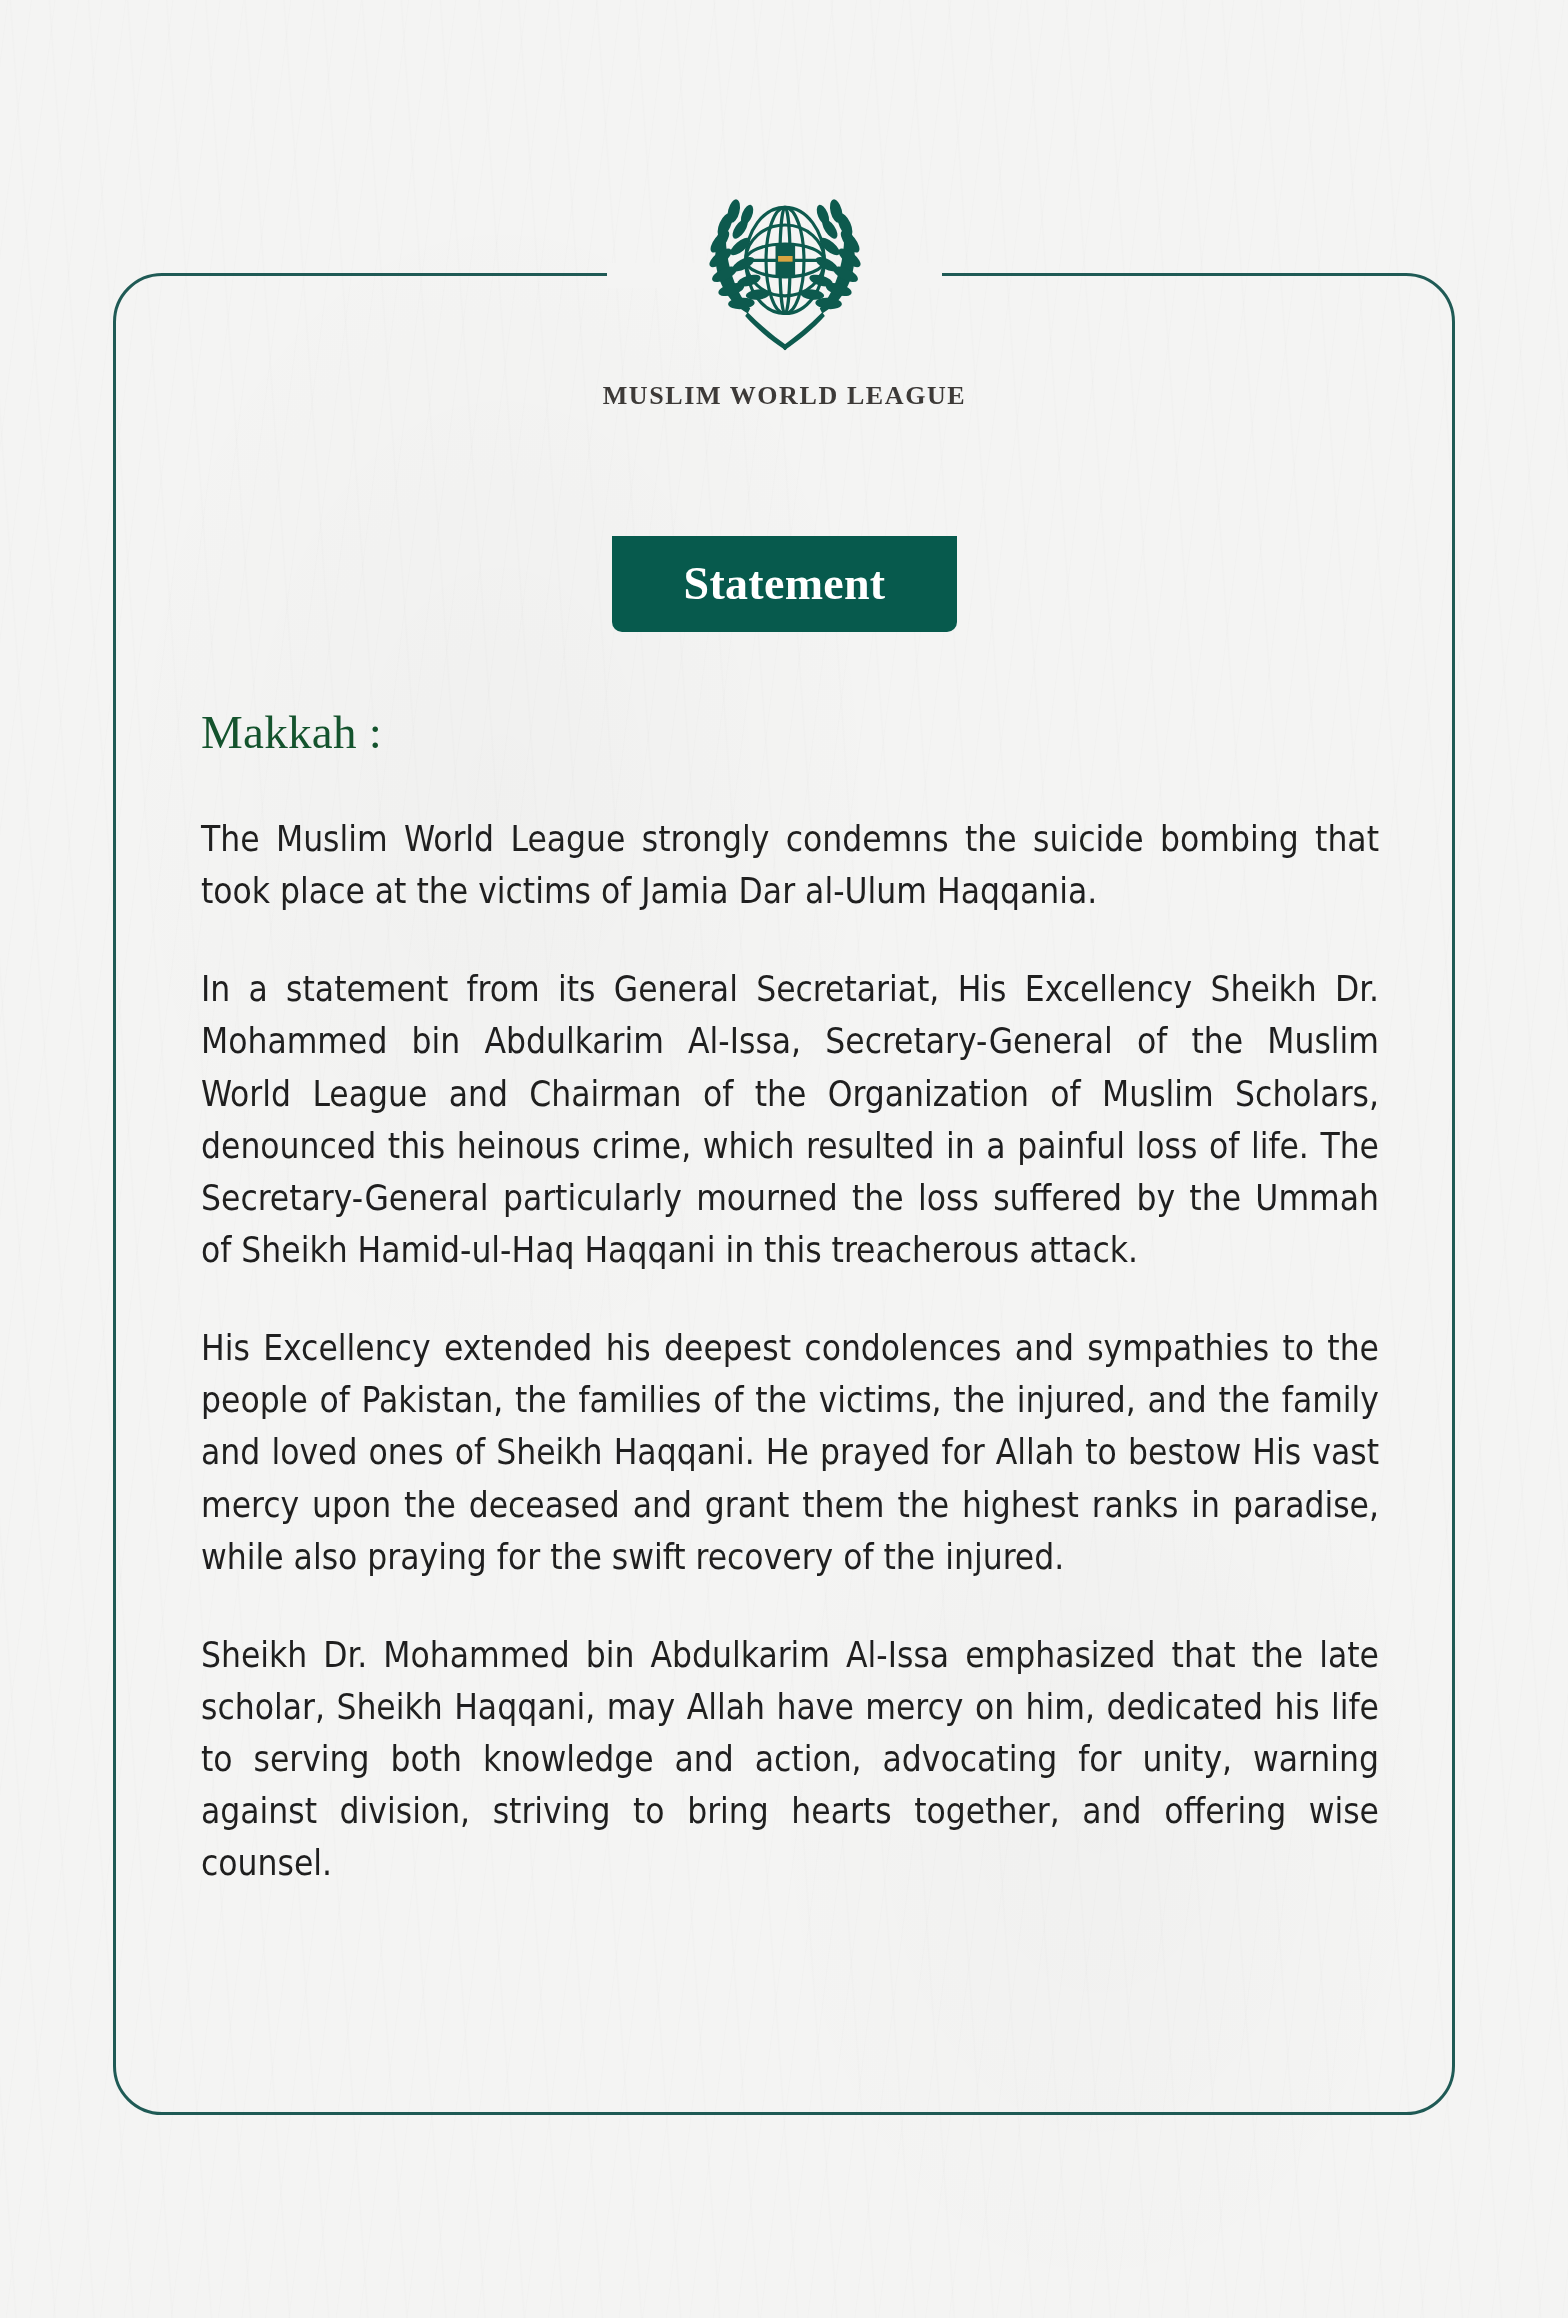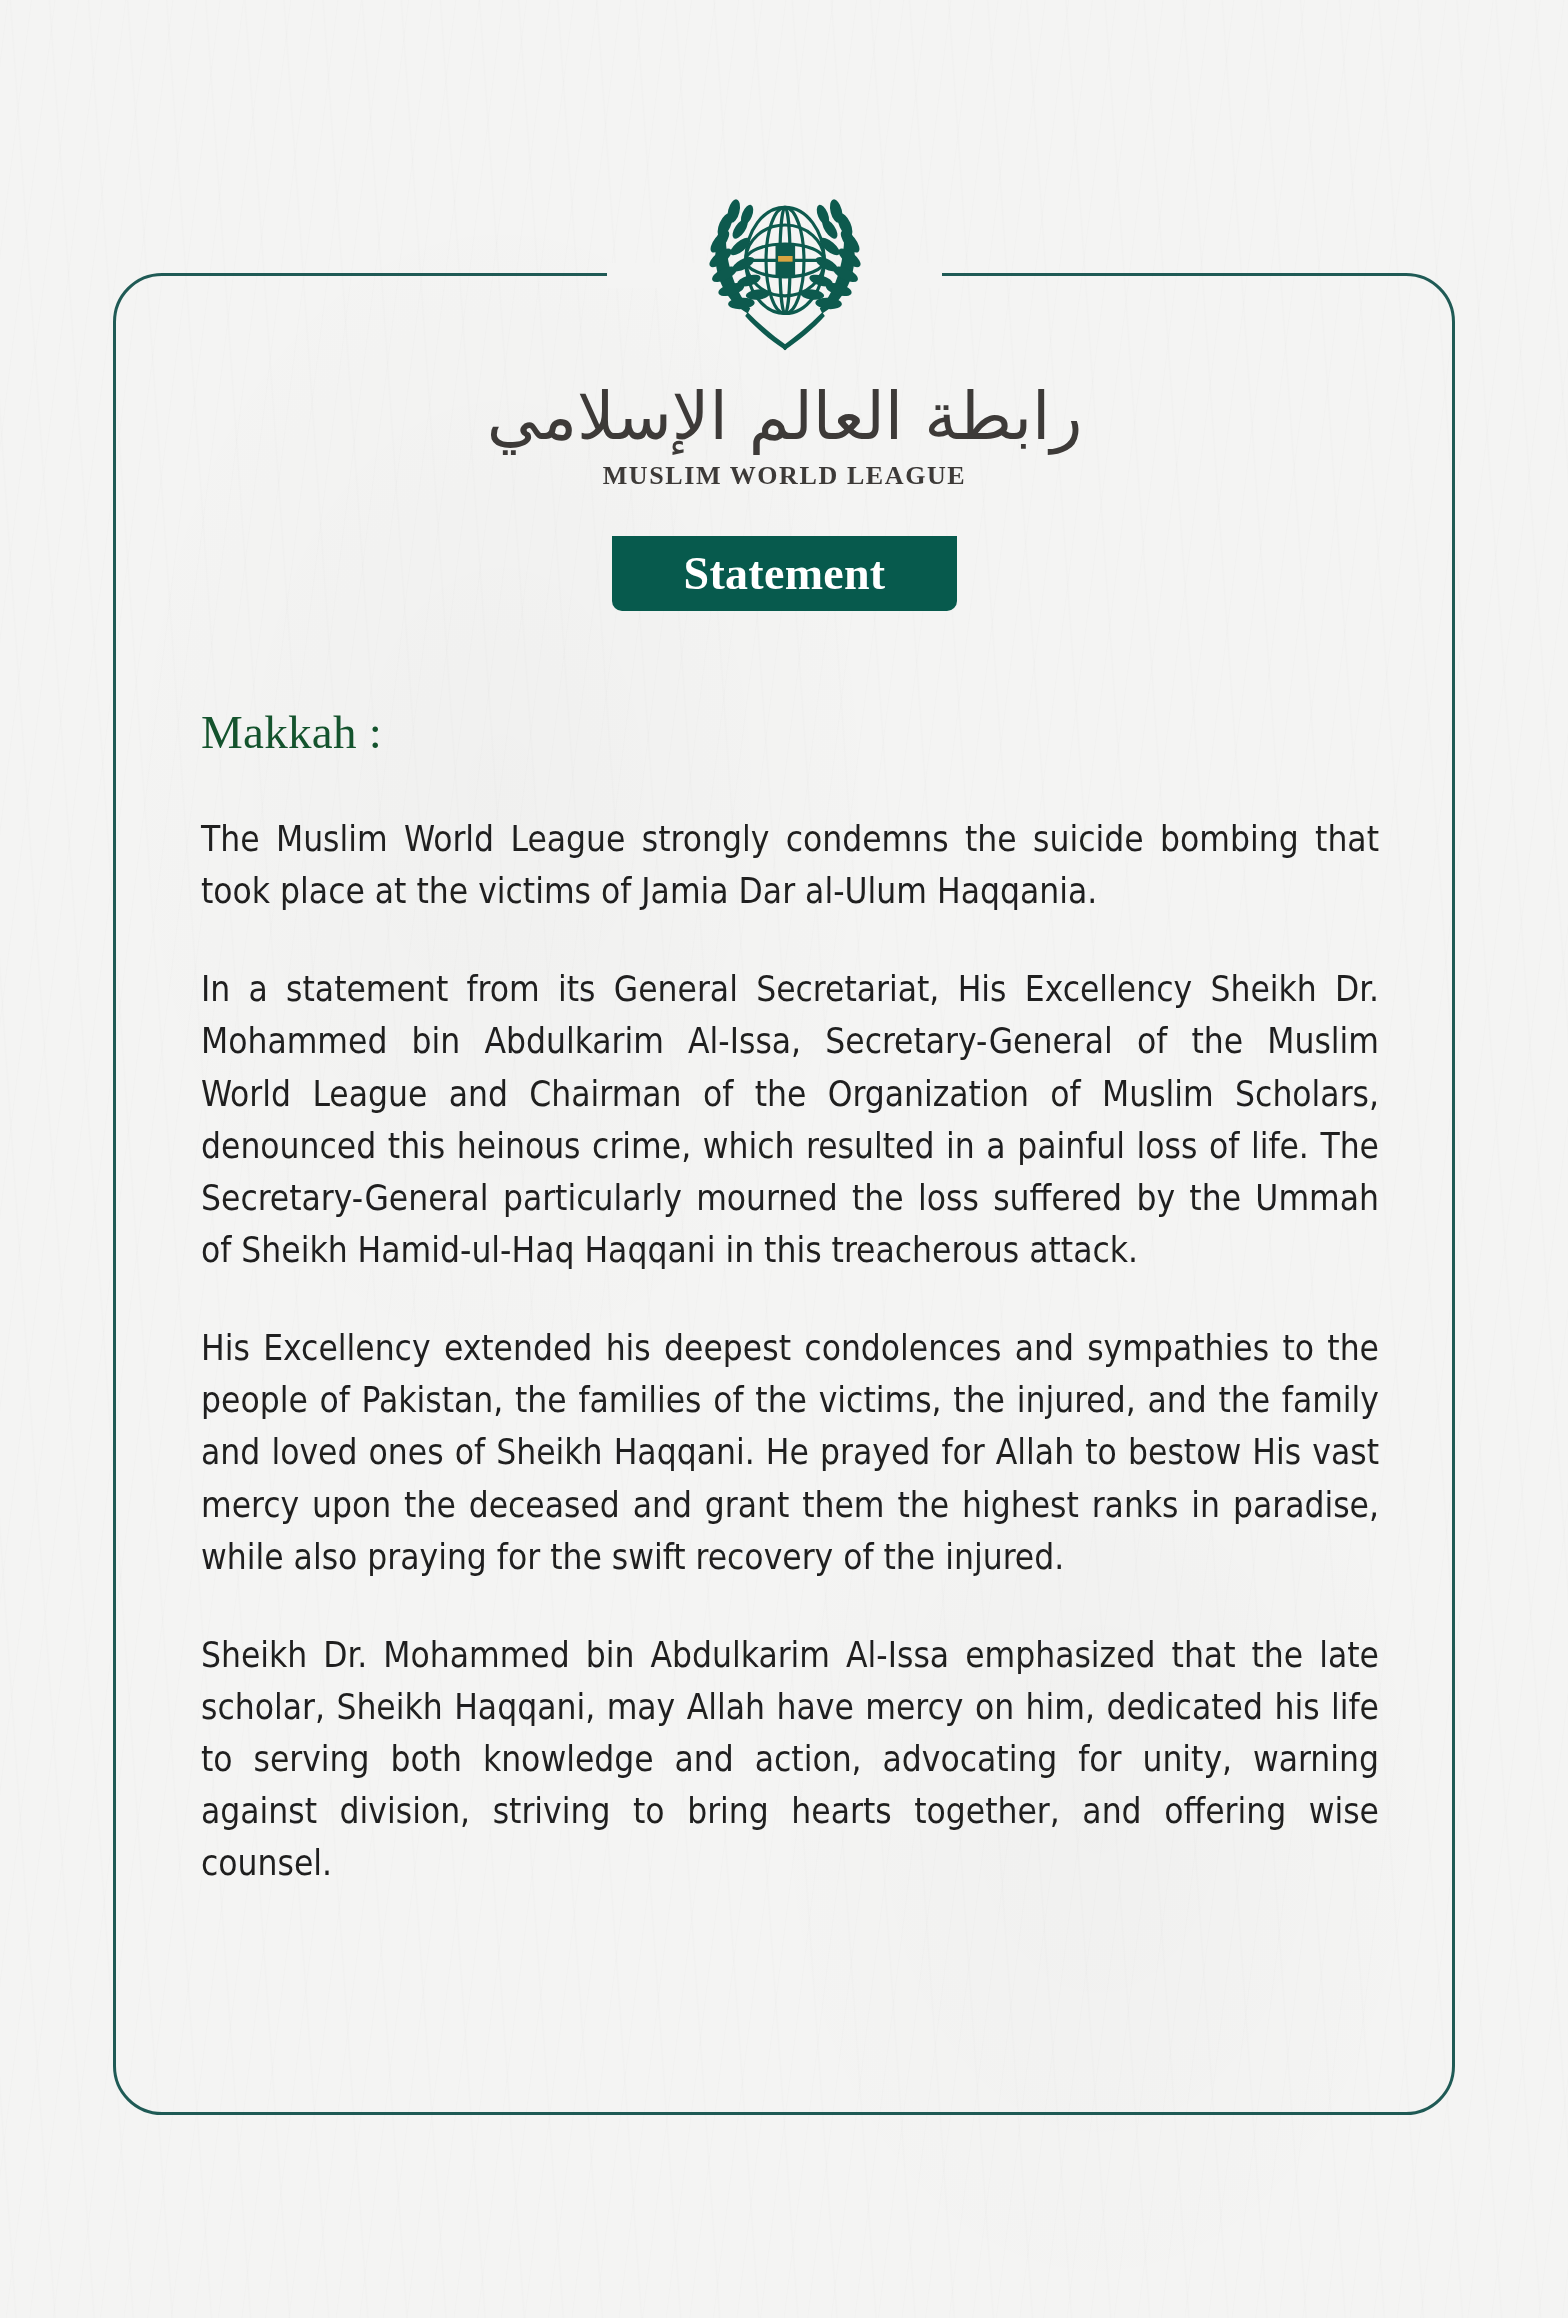--- a/index.html
+++ b/index.html
@@ -105,21 +105,21 @@
   .badge-wrap {
     position: absolute;
     left: 0;
     right: 0;
     top: 536px;
     display: flex;
     justify-content: center;
   }
   .badge {
     width: 345px;
-    height: 75px;
+    height: 96px;
     background: #075a4d;
     border-radius: 0 0 10px 10px;
     display: flex;
     align-items: center;
     justify-content: center;
   }
   .badge-label {
     color: #ffffff;
     font-family: "Liberation Serif", serif;
     font-weight: 700;
@@ -220,21 +220,20 @@
           </g>
         </g>
 
         <path d="M96 204 C118 226 140 244 160 258 L156 264 C134 250 110 230 92 210 Z"></path>
         <path d="M214 204 C192 226 170 244 150 258 L154 264 C176 250 200 230 218 210 Z"></path>
       </g>
     </svg>
   </div>
 
   <div class="wordmark">
-    <div class="wordmark-ar">رابطة العالم الإسلامي</div>
     <div class="wordmark-en">MUSLIM WORLD LEAGUE</div>
   </div>
 
   <div class="badge-wrap">
     <div class="badge">
       <span class="badge-label">Statement</span>
     </div>
   </div>
 
   <div class="content">

